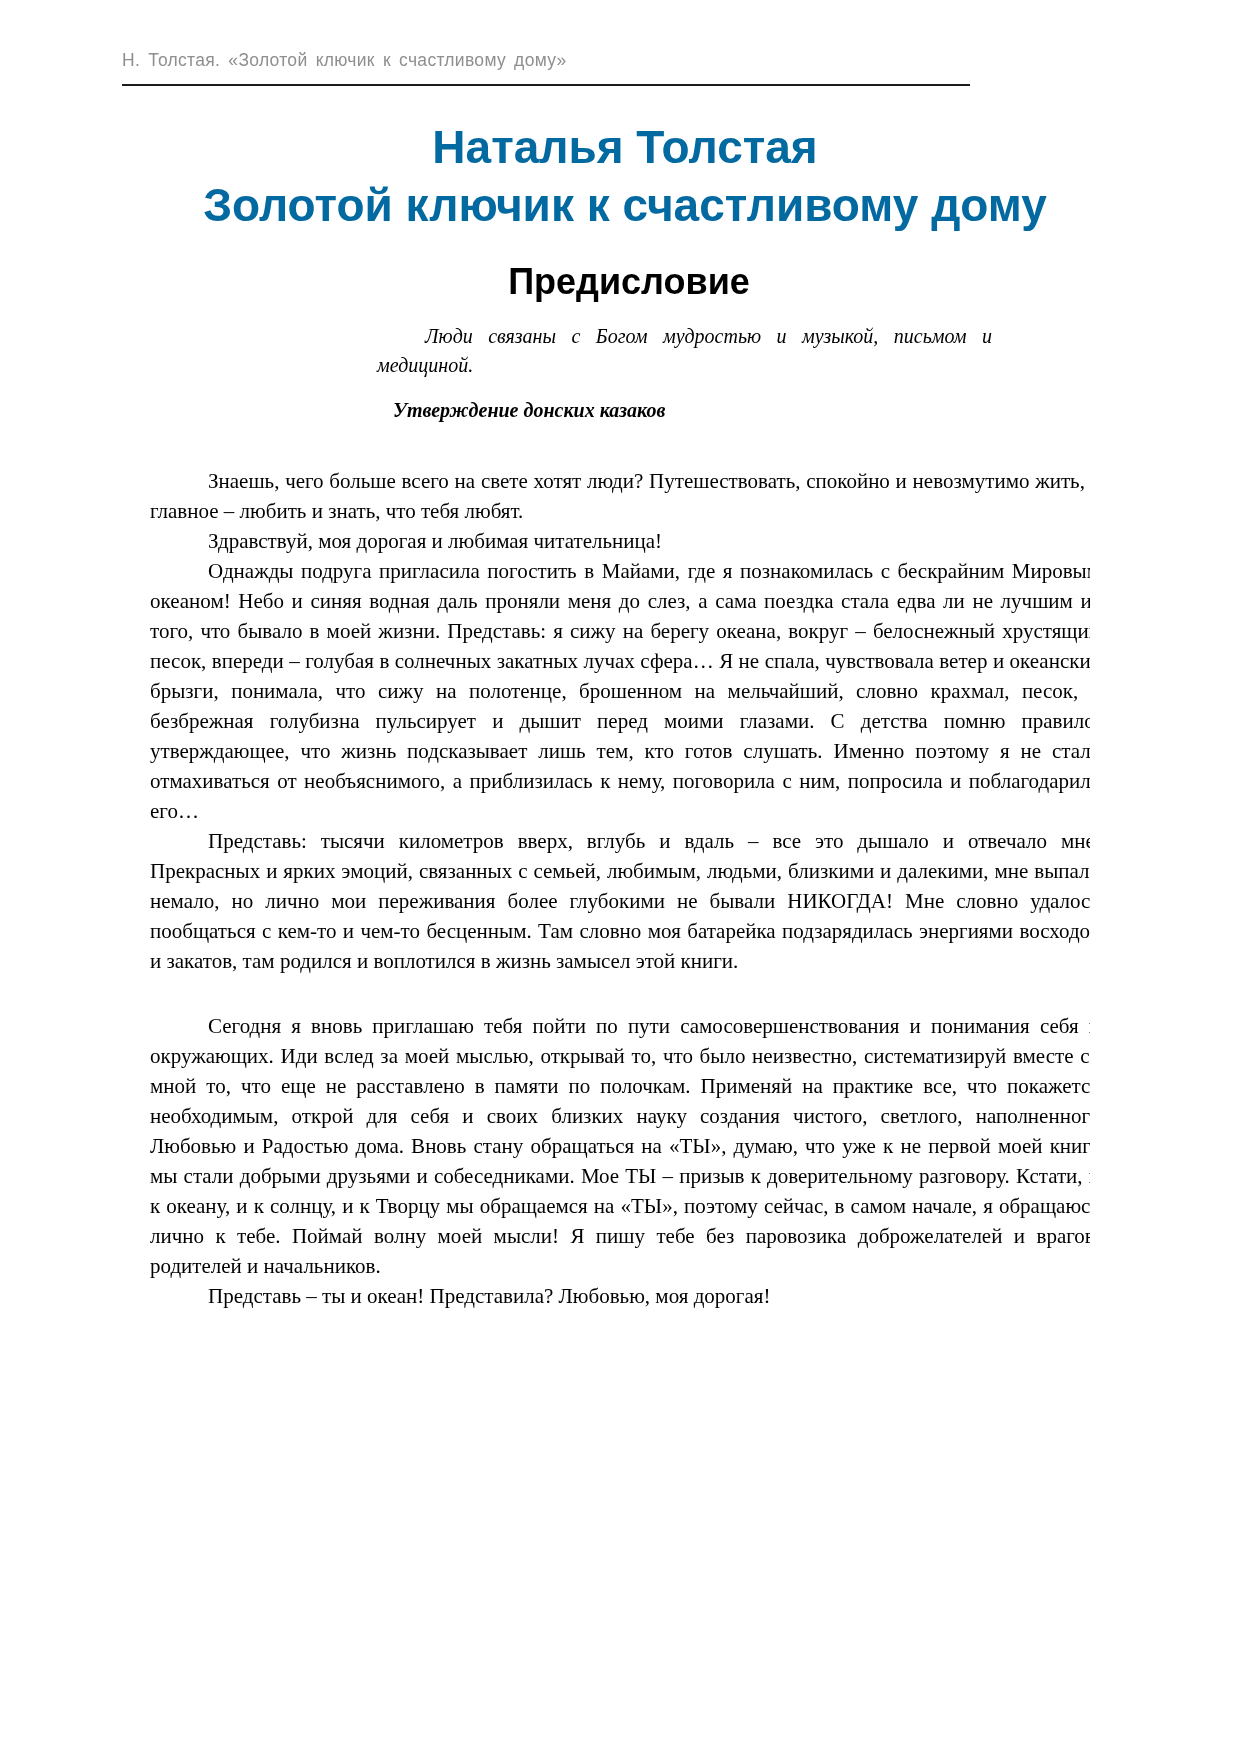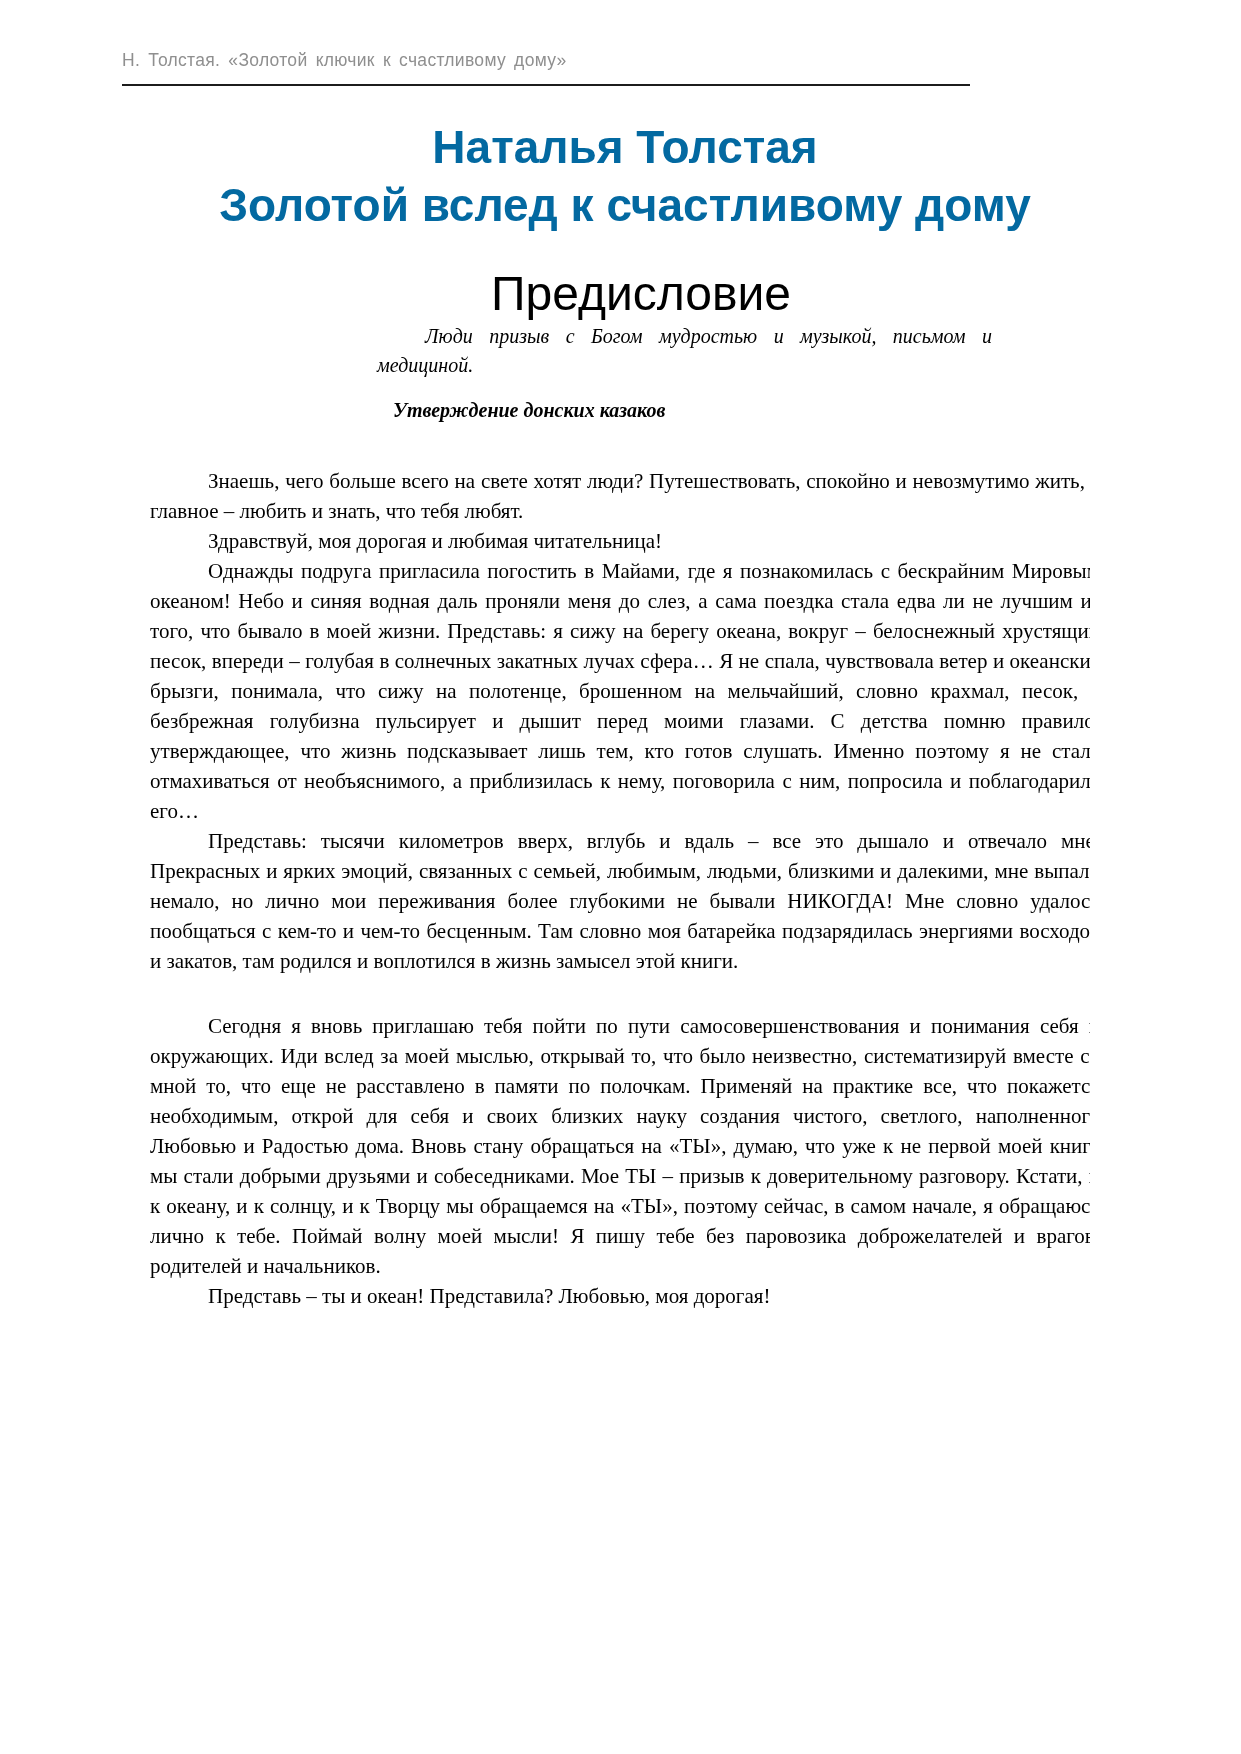--- a/index.html
+++ b/index.html
@@ -49,25 +49,25 @@
     line-height: 58px;
     color: #0369a1;
   }
   .book-title .t-line { display: block; }
   
   .chapter-heading {
     position: absolute;
     top: 256px;
     left: 150px;
     width: 950px;
-    margin: 16px;
+    margin: 4px;
     text-align: center;
     font-family: "Liberation Sans", sans-serif;
-    font-weight: normal;
-    font-size: 48px;
+    font-weight: bold;
+    font-size: 36px;
     line-height: 44px;
     color: #000000;
   }
   
   .epigraph {
     position: absolute;
     top: 322px;
     left: 377px;
     width: 615px;
     font-family: "Liberation Serif", serif;
@@ -123,27 +123,27 @@
 
 <div class="page">
 
   <header class="running-header">
     <div class="running-title">Н. Толстая. «Золотой ключик к счастливому дому»</div>
     <div class="header-rule"></div>
   </header>
 
   <h1 class="book-title">
     <span class="t-line">Наталья Толстая</span>
-    <span class="t-line">Золотой вслед к счастливому дому</span>
+    <span class="t-line">Золотой ключик к счастливому дому</span>
   </h1>
 
   <h2 class="chapter-heading">Предисловие</h2>
 
   <div class="epigraph">
-    <p class="epigraph-text">Люди призыв с Богом мудростью и музыкой, письмом и медициной.</p>
+    <p class="epigraph-text">Люди связаны с Богом мудростью и музыкой, письмом и медициной.</p>
     <p class="epigraph-attribution">Утверждение донских казаков</p>
   </div>
 
   <div class="body-text">
     <p>Знаешь, чего больше всего на свете хотят люди? Путешествовать, спокойно и невозмутимо жить, а главное – любить и знать, что тебя любят.</p>
     <p>Здравствуй, моя дорогая и любимая читательница!</p>
     <p>Однажды подруга пригласила погостить в Майами, где я познакомилась с бескрайним Мировым океаном! Небо и синяя водная даль проняли меня до слез, а сама поездка стала едва ли не лучшим из того, что бывало в моей жизни. Представь: я сижу на берегу океана, вокруг – белоснежный хрустящий песок, впереди – голубая в солнечных закатных лучах сфера… Я не спала, чувствовала ветер и океанские брызги, понимала, что сижу на полотенце, брошенном на мельчайший, словно крахмал, песок, а безбрежная голубизна пульсирует и дышит перед моими глазами. С детства помню правило, утверждающее, что жизнь подсказывает лишь тем, кто готов слушать. Именно поэтому я не стала отмахиваться от необъяснимого, а приблизилась к нему, поговорила с ним, попросила и поблагодарила его…</p>
     <p>Представь: тысячи километров вверх, вглубь и вдаль – все это дышало и отвечало мне. Прекрасных и ярких эмоций, связанных с семьей, любимым, людьми, близкими и далекими, мне выпало немало, но лично мои переживания более глубокими не бывали НИКОГДА! Мне словно удалось пообщаться с кем-то и чем-то бесценным. Там словно моя батарейка подзарядилась энергиями восходов и закатов, там родился и воплотился в жизнь замысел этой книги.</p>
     <p class="spaced">Сегодня я вновь приглашаю тебя пойти по пути самосовершенствования и понимания себя и окружающих. Иди вслед за моей мыслью, открывай то, что было неизвестно, систематизируй вместе со мной то, что еще не расставлено в памяти по полочкам. Применяй на практике все, что покажется необходимым, открой для себя и своих близких науку создания чистого, светлого, наполненного Любовью и Радостью дома. Вновь стану обращаться на «ТЫ», думаю, что уже к не первой моей книге мы стали добрыми друзьями и собеседниками. Мое ТЫ – призыв к доверительному разговору. Кстати, и к океану, и к солнцу, и к Творцу мы обращаемся на «ТЫ», поэтому сейчас, в самом начале, я обращаюсь лично к тебе. Поймай волну моей мысли! Я пишу тебе без паровозика доброжелателей и врагов, родителей и начальников.</p>
     <p>Представь – ты и океан! Представила? Любовью, моя дорогая!</p>

